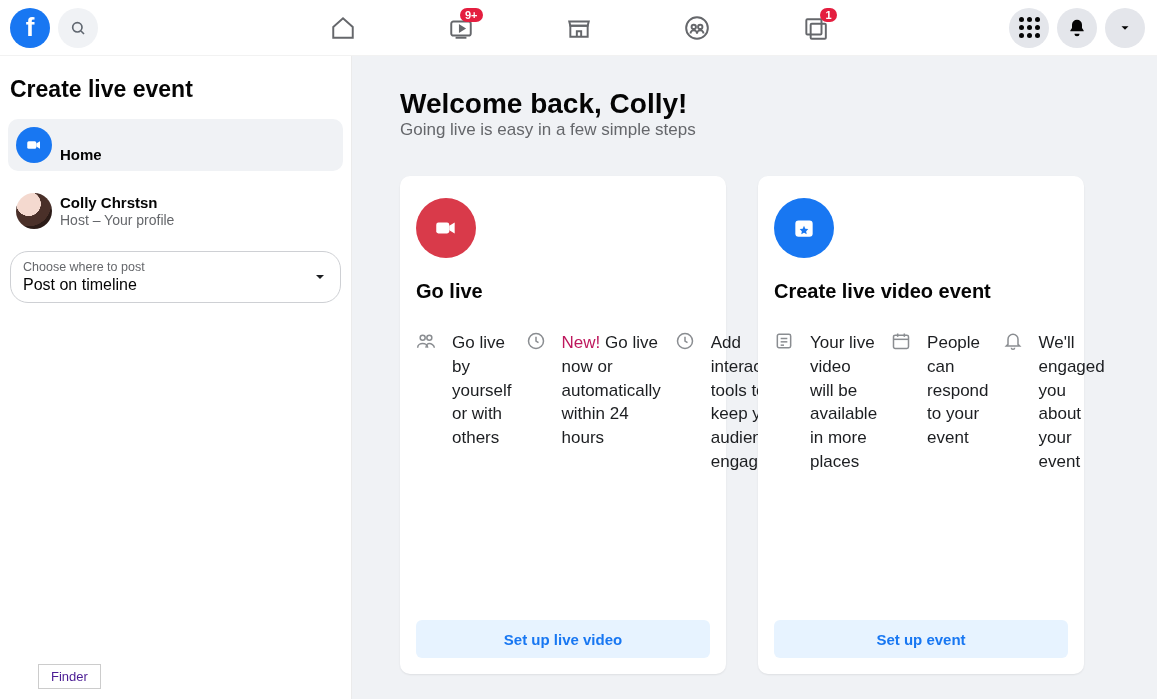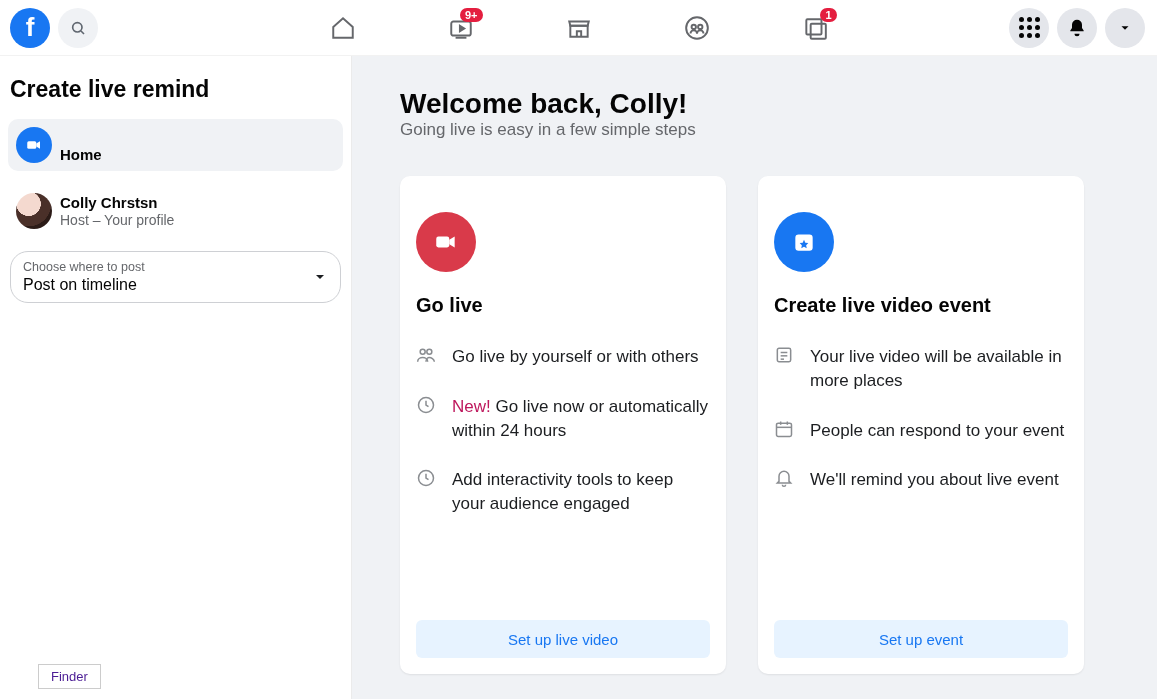--- a/index.html
+++ b/index.html
@@ -103,37 +103,37 @@
   
   .main { flex:1; padding:32px 48px; overflow:auto; }
   .main h2 { font-size:28px; font-weight:800; }
   .main .subtitle { font-size:17px; color:#65676b; margin-top:0; }
 
   .cards { display:flex; gap:32px; margin-top:36px; }
   .card {
     background:#fff; border-radius:10px;
     box-shadow:0 1px 2px rgba(0,0,0,0.08);
     width:326px; height:498px;
-    padding:36px 16px 16px 16px;
+    padding:22px 16px 16px 16px;
     display:flex; flex-direction:column;
   }
   .card-icon {
     width:60px; height:60px; border-radius:50%;
     display:flex; align-items:center; justify-content:center; color:#fff;
   }
   .card-icon.red  { background:#d93a4a; }
   .card-icon.blue { background:#1877f2; }
   .card h3 { font-size:20px; font-weight:700; margin-top:22px; }
-  .feature-list { margin-top:28px; display:flex; flex-direction:column; gap:26px; }
+  .feature-list { margin-top:28px; display:flex; gap:14px; }
   .feature { display:flex; gap:14px; font-size:17px; color:#1c1e21; line-height:1.4; }
   .feature .fi { width:22px; flex:0 0 22px; color:#8a8d91; }
   .new-tag { color:#be185d; }
   .card-btn {
     margin-top:auto;
-    background:#e7f3ff; color:#1877f2; font-weight:400;
+    background:#e7f3ff; color:#1877f2; font-weight:700;
     font-size:15px; border:none; border-radius:6px;
     height:38px; cursor:pointer;
   }
   svg { display:block; }
 </style>
 </head>
 <body>
 
 <div class="topnav">
   <div class="topnav-left">
@@ -208,21 +208,21 @@
       <svg width="14" height="14" viewBox="0 0 24 24" fill="currentColor">
           <path d="M6 9l6 6 6-6z"></path>
         </svg>
     </div>
   </div>
 </div>
 
 <div class="body-wrap">
 
   <div class="sidebar">
-    <h1>Create live remind</h1>
+    <h1>Create live event</h1>
 
     <div class="side-row selected">
       <div class="icon-bubble blue">
         <svg width="18" height="18" viewBox="0 0 24 24" fill="#fff">
             <rect x="3" y="7" width="12" height="10" rx="2"></rect>
             <path d="M15 10l5-3v10l-5-3z"></path>
           </svg>
       </div>
       <div class="side-text">
           <strong>Home</strong>
@@ -330,20 +330,20 @@
               </span>
             <span>People can respond to your event</span>
           </div>
           <div class="feature">
             <span class="fi">
                 <svg width="20" height="20" viewBox="0 0 24 24" fill="none" stroke="currentColor" stroke-width="1.8">
                   <path d="M6 16V10a6 6 0 1 1 12 0v6l2 2H4z"></path>
                   <path d="M10 20a2 2 0 0 0 4 0"></path>
                 </svg>
               </span>
-            <span>We'll remind you about live event</span>
+            <span>We'll engaged you about your event</span>
           </div>
         </div>
         <button class="card-btn">Set up event</button>
       </div>
     </div>
   </div>
 </div>
 
 </body></html>

